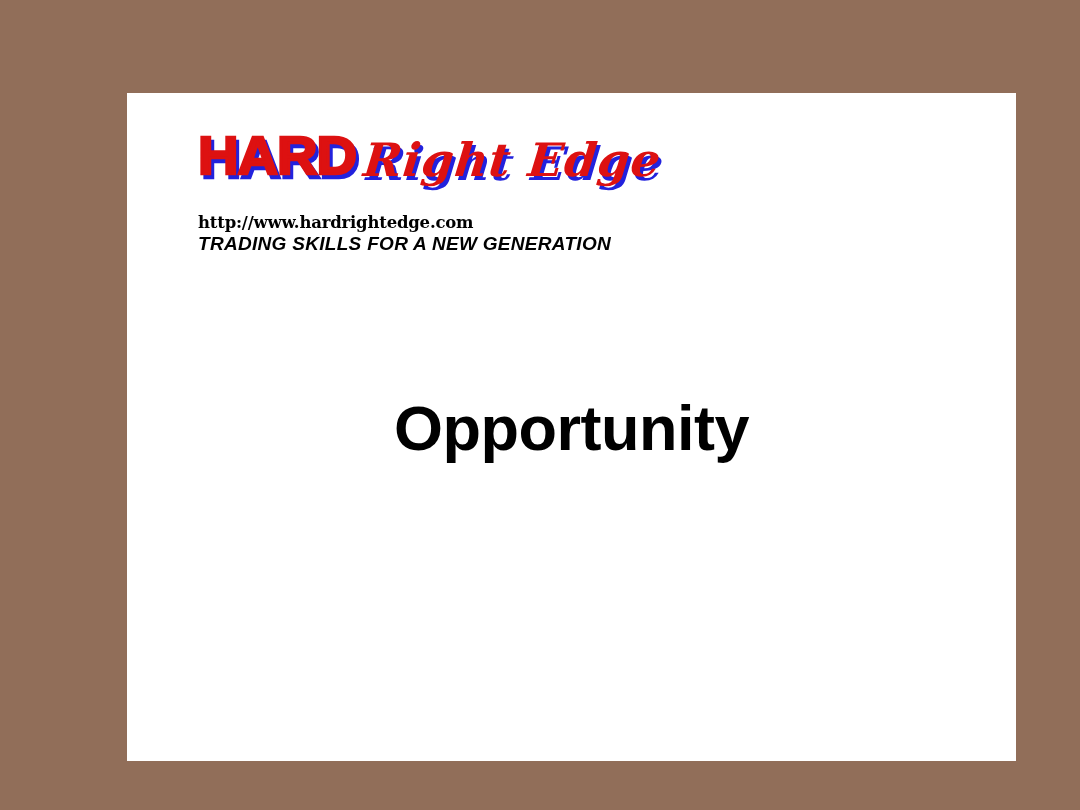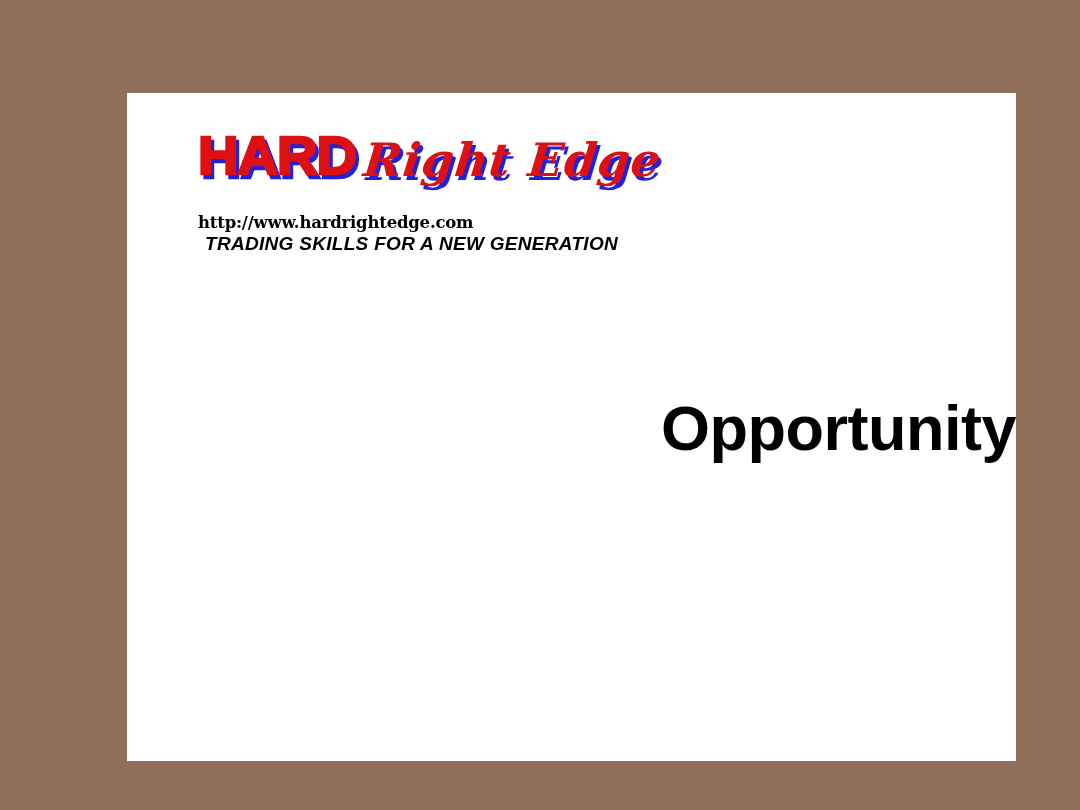--- a/index.html
+++ b/index.html
@@ -109,30 +109,29 @@
   #logo-tagline {
     margin-top: 1px;
     font-family: "Liberation Sans", sans-serif;
     font-weight: bold;
     font-style: italic;
     font-size: 19px;
     line-height: 22px;
     letter-spacing: 0.3px;
     color: #000000;
     white-space: nowrap;
-    margin-left: 7px;
   }
 
   
   #slide-title {
     position: absolute;
     left: 0;
     top: 298px;  
     width: 889px;
-    text-align: right;
+    text-align: center;
     font-family: "Liberation Sans", sans-serif;
     font-weight: bold;
     font-size: 63px;
     line-height: 74px;
     letter-spacing: -0.5px;
     color: #000000;
   }
 </style>
 </head>
 <body>

